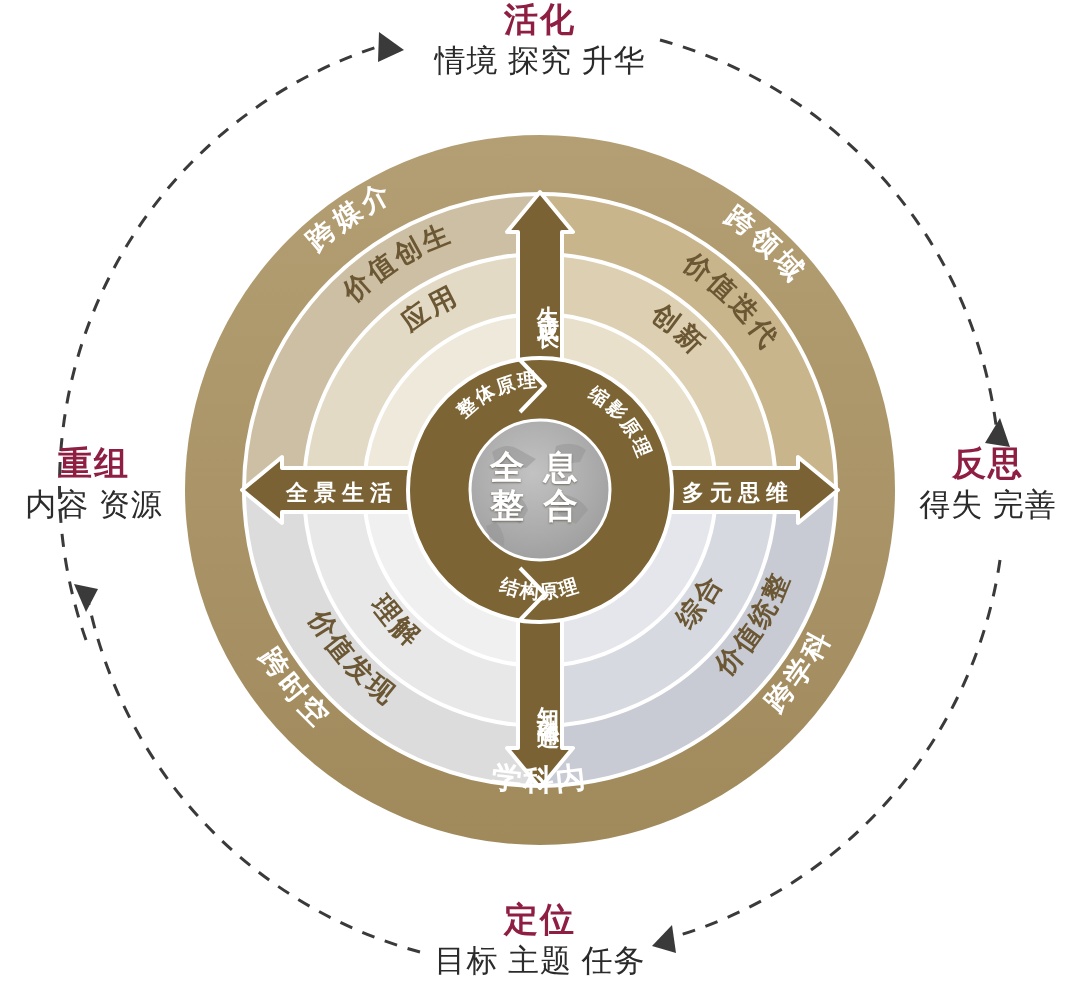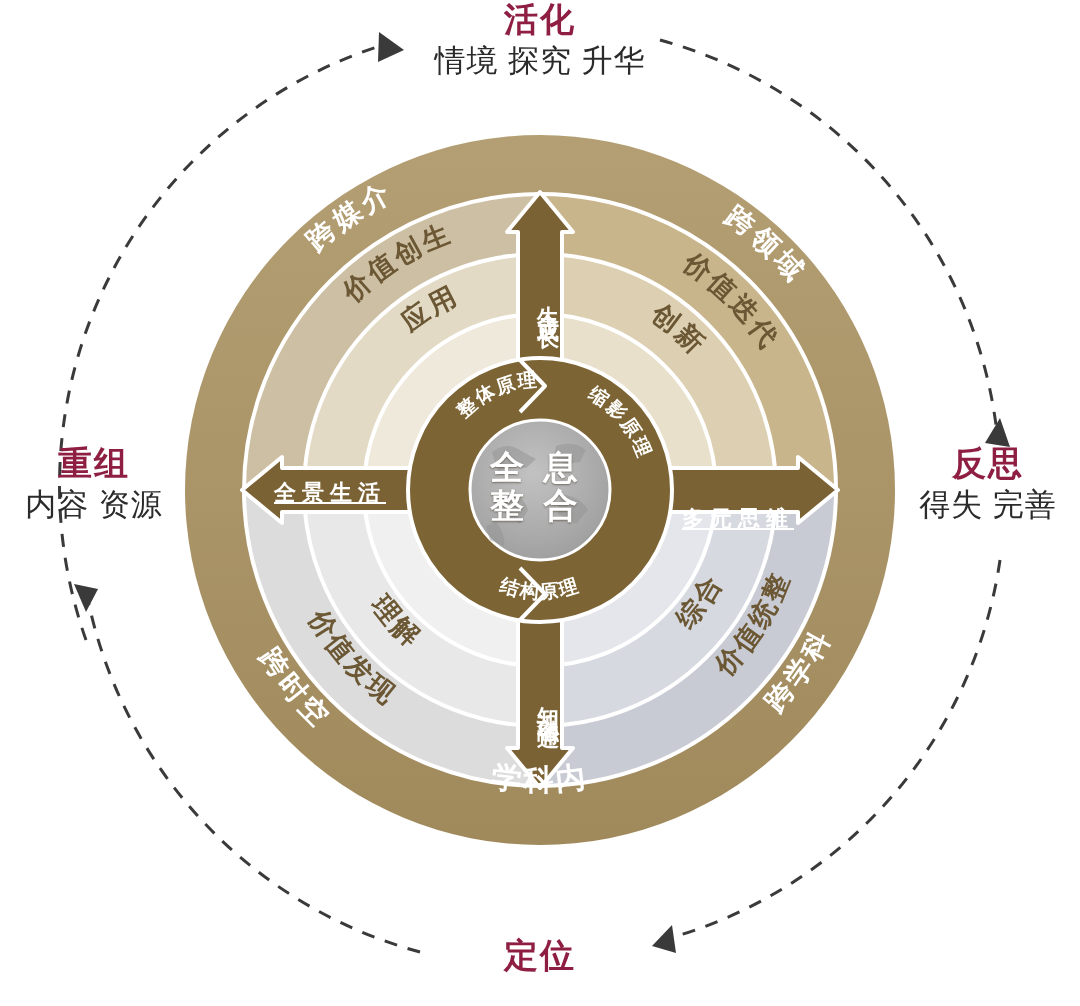--- a/index.html
+++ b/index.html
@@ -15,34 +15,34 @@
   .phase{position:absolute;text-align:center;}
   .phase .ph-title{
     color:#8e1f43;font-weight:bold;font-size:34px;line-height:1.05;
     letter-spacing:2px;white-space:nowrap;
   }
   .phase .ph-sub{
     color:#2b2b2b;font-size:31px;line-height:1.25;white-space:nowrap;
     letter-spacing:1px;margin-top:4px;
   }
   #phase-top{left:0;right:0;top:2px;}
-  #phase-bottom{left:0;right:0;top:902px;margin-top:36px;}
+  #phase-bottom{left:0;right:0;top:902px;}
   #phase-left{left:-6px;top:446px;width:200px;}
   #phase-right{left:888px;top:446px;width:200px;}
 
   
   .arrow-text{
     position:absolute;color:#ffffff;font-size:22px;font-weight:bold;
     letter-spacing:6px;white-space:nowrap;text-align:center;
   }
   .arrow-text.vert{
     writing-mode:vertical-rl;text-orientation:upright;letter-spacing:7px;
   }
-  #arrow-label-left{left:260px;top:478px;width:140px;text-decoration:underline;}
-  #arrow-label-right{left:668px;top:504px;width:140px;text-decoration:underline;}
+  #arrow-label-left{left:272px;top:478px;width:140px;}
+  #arrow-label-right{left:668px;top:478px;width:140px;}
   #arrow-label-top{left:533px;top:222px;height:160px;}
   #arrow-label-bottom{left:533px;top:622px;height:160px;}
 
   
   #core-label{
     position:absolute;left:490px;top:448px;width:110px;
     color:#ffffff;font-size:34px;font-weight:bold;line-height:1.12;
     text-align:left;letter-spacing:5px;
     text-shadow:0 1px 2px rgba(60,50,30,.55);
   }
@@ -204,19 +204,20 @@
   <div class="phase" id="phase-top">
     <div class="ph-title">活化</div>
     <div class="ph-sub">情境  探究  升华</div>
   </div>
   <div class="phase" id="phase-right">
     <div class="ph-title">反思</div>
     <div class="ph-sub">得失  完善</div>
   </div>
   <div class="phase" id="phase-bottom">
     <div class="ph-title">定位</div>
+    <div class="ph-sub">目标  主题  任务</div>
   </div>
   <div class="phase" id="phase-left">
     <div class="ph-title">重组</div>
     <div class="ph-sub">内容  资源</div>
   </div>
 
 </div>
 
 </body></html>

